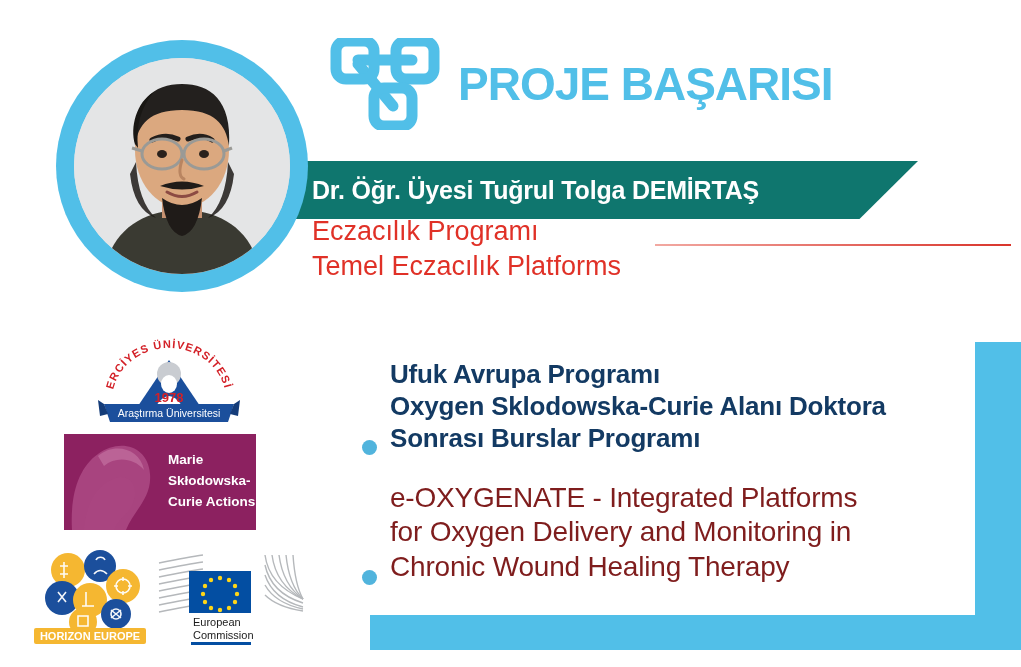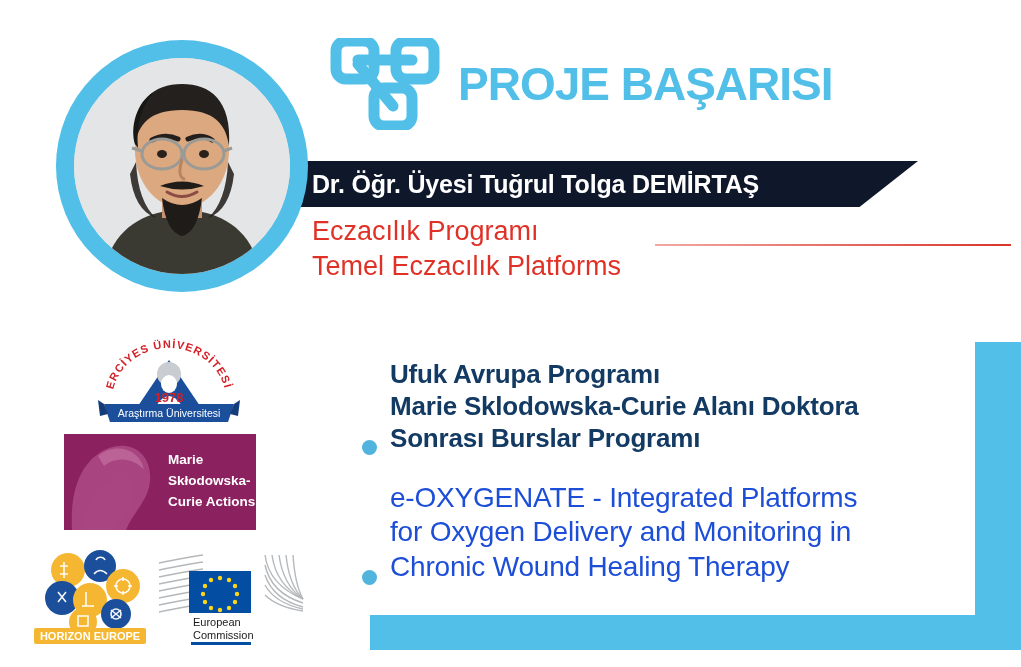--- a/index.html
+++ b/index.html
@@ -29,22 +29,22 @@
   }
   .net-icon{width:110px;height:92px;display:block;}
   .title-text{
     font-size:46px;font-weight:bold;color:#51bfe8;
     letter-spacing:-1px;line-height:1;white-space:nowrap;
     font-family:"Liberation Sans","DejaVu Sans",sans-serif;
   }
 
   
   .name-banner{
-    position:absolute;left:268px;top:161px;width:650px;height:46px;
-    background:#0f172a;
+    position:absolute;left:268px;top:161px;width:650px;height:58px;
+    background:#0f766e;
     clip-path:polygon(0 0, 100% 0, 91% 100%, 0 100%);
     display:flex;align-items:center;
   }
   .name-text{
     color:#ffffff;font-size:25px;font-weight:bold;
     margin-left:44px;white-space:nowrap;letter-spacing:-.2px;
   }
 
   
   .faculty{
@@ -76,21 +76,21 @@
 
   
   .bullets{position:absolute;left:362px;top:358px;width:610px;}
   .bullet{display:flex;align-items:flex-end;margin-bottom:26px;}
   .dot{
     flex:0 0 auto;width:15px;height:15px;border-radius:50%;
     background:#51b4dd;margin-top:10px;margin-right:13px;
   }
   .btext{color:#133a63;line-height:1.24;}
   .btext.b1{font-size:26px;font-weight:bold;letter-spacing:-.2px;}
-  .btext.b2{font-size:28px;font-weight:normal;letter-spacing:-.2px;color:#1d4ed8;}
+  .btext.b2{font-size:28px;font-weight:normal;letter-spacing:-.2px;color:#7f1d1d;}
 </style>
 </head>
 <body>
 
 <div class="stage">
 
   <div class="frame-right"></div>
   <div class="frame-bottom"></div>
 
   <div class="title-row">
@@ -260,21 +260,21 @@
       <rect x="34" y="89" width="60" height="3" fill="#034ea2"></rect>
     </svg>
   </div>
 
   <div class="bullets">
 
     <div class="bullet">
       <span class="dot"></span>
       <div class="btext b1">
         <div>Ufuk Avrupa Programı</div>
-        <div>Marie Sklodowska-Curie Alanı Doktora</div>
+        <div>Oxygen Sklodowska-Curie Alanı Doktora</div>
         <div>Sonrası Burslar Programı</div>
       </div>
     </div>
 
     <div class="bullet">
       <span class="dot"></span>
       <div class="btext b2">
         <div>e-OXYGENATE - Integrated Platforms</div>
         <div>for Oxygen Delivery and Monitoring in</div>
         <div>Chronic Wound Healing Therapy</div>

